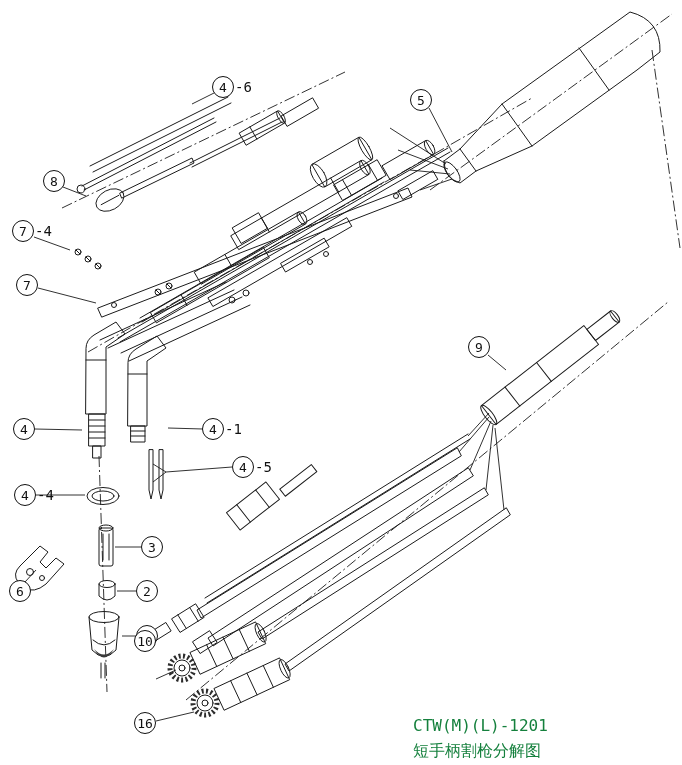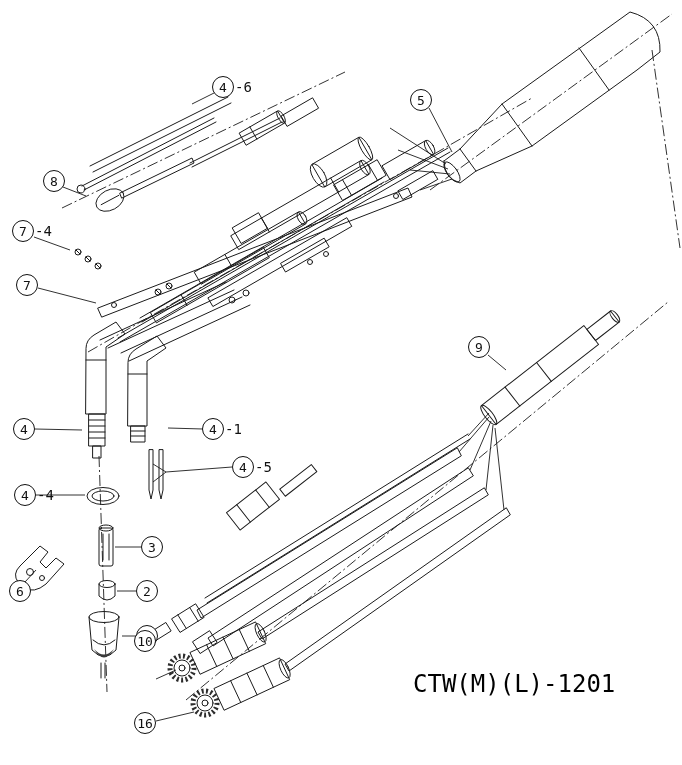--- a/index.html
+++ b/index.html
@@ -17,22 +17,22 @@
   .callout{
     position:absolute;display:flex;align-items:center;color:#111;
     font-family:"DejaVu Sans Mono","DejaVu Sans",monospace;font-size:13px;line-height:1;
   }
   .cnum{
     box-sizing:border-box;width:22px;height:22px;border:1.5px solid #111;border-radius:50%;
     background:#fff;display:flex;align-items:center;justify-content:center;
   }
   .csuf{margin-left:1px;font-size:14px;}
   .caption{
-    position:absolute;left:413px;top:666px;color:#000000;
-    font-family:"DejaVu Sans Mono","DejaVu Sans",monospace;font-size:24px;line-height:1.55;
+    position:absolute;left:413px;top:714px;color:#15803d;
+    font-family:"DejaVu Sans Mono","DejaVu Sans",monospace;font-size:16px;line-height:1.55;
     white-space:nowrap;
   }
 </style>
 </head>
 <body>
 
 <div class="stage">
 
   <svg class="art" width="682" height="765" viewBox="0 0 682 765">
 
@@ -334,15 +334,16 @@
       <span class="cnum">10</span>
       <span class="csuf"></span>
     </div>
   <div class="callout" style="left:134px;top:712px">
       <span class="cnum">16</span>
       <span class="csuf"></span>
     </div>
 
   <div class="caption">
     <div>CTW(M)(L)-1201</div>
+    <div>短手柄割枪分解图</div>
   </div>
 
 </div>
 
 </body></html>

